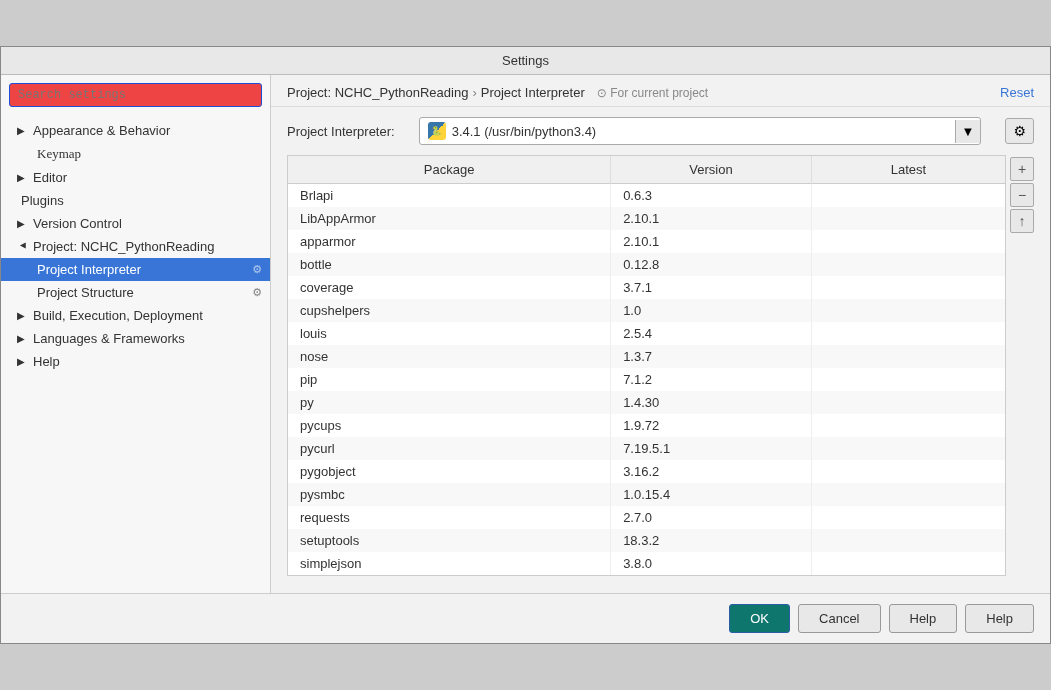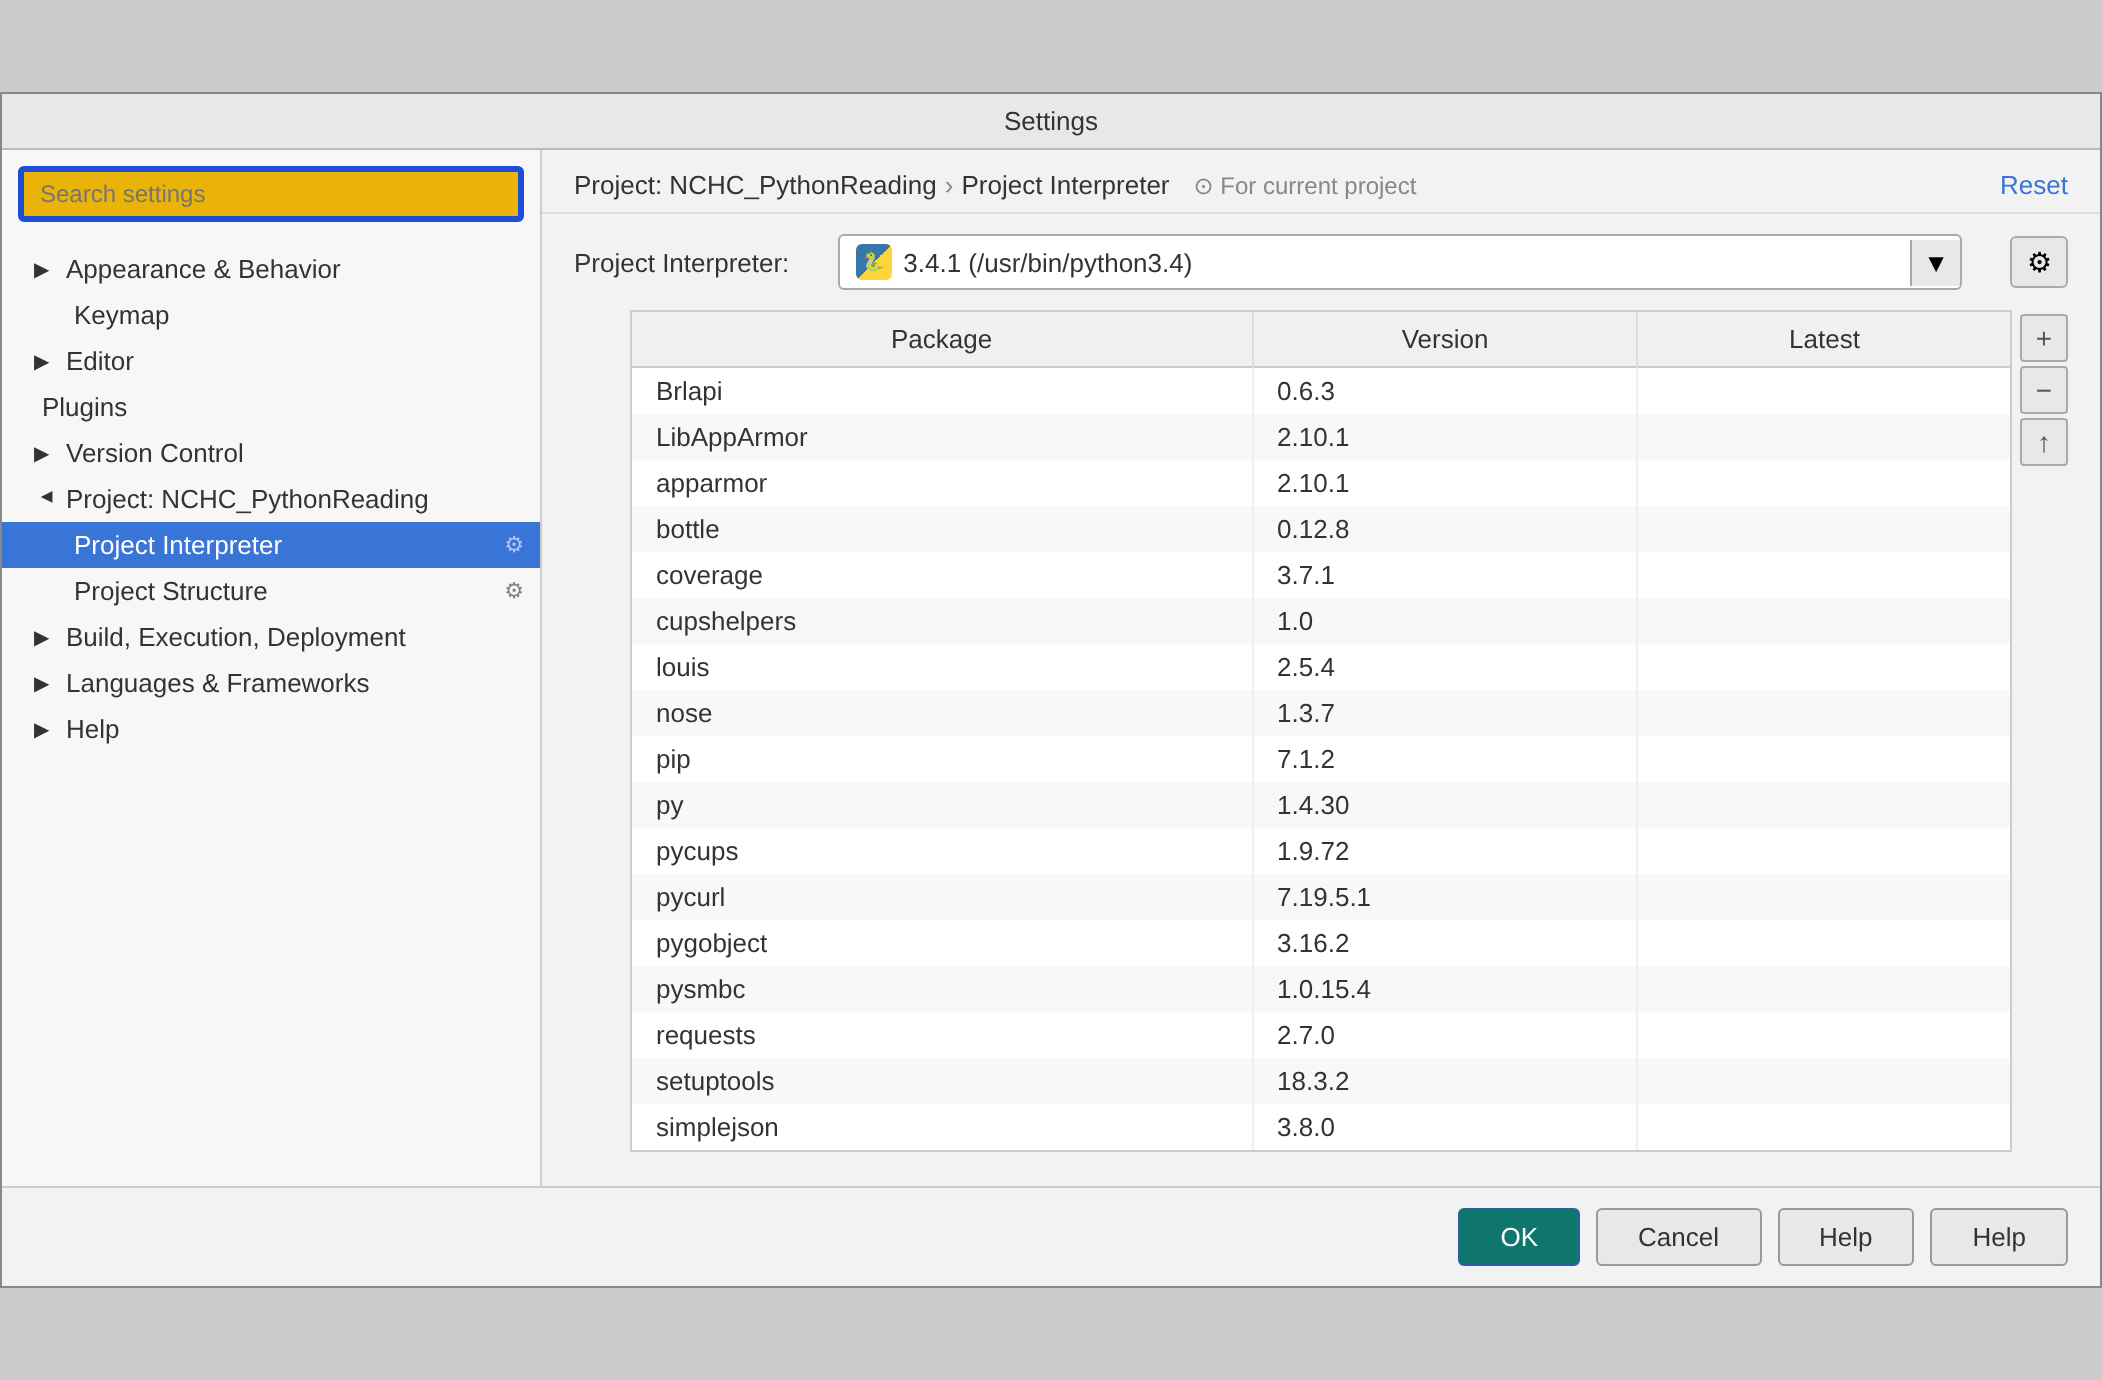--- a/index.html
+++ b/index.html
@@ -40,25 +40,26 @@
       width: 270px;
       background: #f7f7f7;
       border-right: 1px solid #ccc;
       display: flex;
       flex-direction: column;
       overflow-y: auto;
     }
     .search-box {
       margin: 8px;
       padding: 4px 8px;
-      border: 3px solid #1d4ed8;
+      border: 1px solid #1d4ed8;
       border-radius: 3px;
       font-size: 12px;
-      background: #eab308;
+      background: #ef4444;
       width: calc(100% - 16px);
+      font-family: Liberation Mono, monospace;
     }
     .sidebar-items {
       list-style: none;
       padding: 4px 0;
     }
     .sidebar-group {
       cursor: pointer;
       padding: 4px 8px 4px 16px;
       color: #333;
       display: flex;
@@ -208,21 +209,20 @@
       display: flex;
       gap: 0;
       position: relative;
     }
     .pkg-table-wrapper {
       flex: 1;
       border: 1px solid #ccc;
       background: #fff;
       overflow-y: auto;
       max-height: 430px;
-      margin-left: 28px;
     }
     .side-buttons {
       display: flex;
       flex-direction: column;
       gap: 2px;
       padding: 2px 0 0 4px;
     }
     .side-btn {
       width: 24px;
       height: 24px;
@@ -274,21 +274,21 @@
     <div class="sidebar">
       <input class="search-box" type="text" placeholder="Search settings" style="">
 
       <ul class="sidebar-items">
 
         <li class="sidebar-group">
           <span class="arrow">▶</span>
           <span>Appearance &amp; Behavior</span>
         </li>
 
-        <li class="sidebar-child" style="padding-left: 36px;">
+        <li class="sidebar-child" style="padding-left: 36px; font-family: Liberation Serif, serif;">
           <span>Keymap</span>
         </li>
 
         <li class="sidebar-group">
           <span class="arrow">▶</span>
           <span>Editor</span>
         </li>
 
         <li class="sidebar-child" style="padding-left: 20px;">
           <span>Plugins</span>

